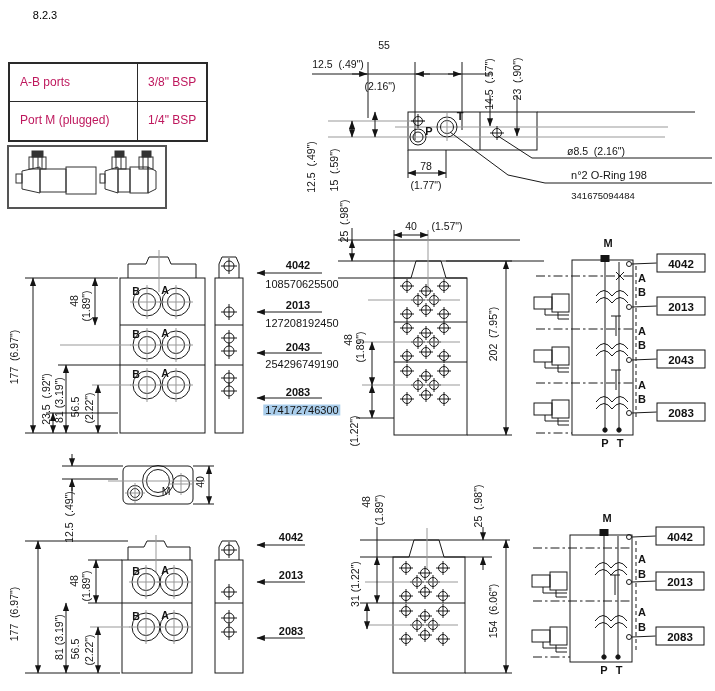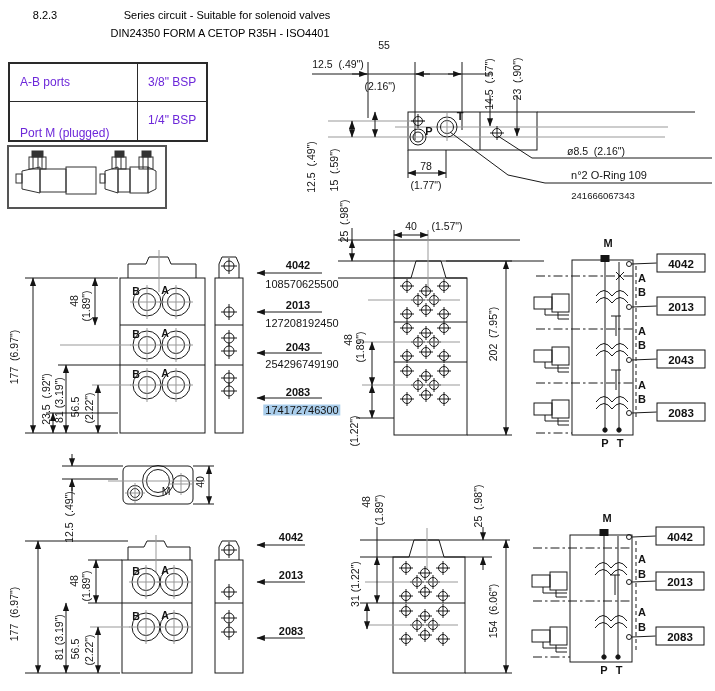--- a/index.html
+++ b/index.html
@@ -10,21 +10,21 @@
   .b{font-weight:bold;}
   .f11{font-size:11px;}
   .f13{font-size:11px;font-weight:500;color:#000;margin-left:20px;}
   .sm{font-size:9.5px;}
   .hl{background:var(--hl,#a9cdeb);padding:0 2px;}
   .cbox{position:absolute;width:47px;height:17px;border:1.4px solid #141414;background:#fff;display:flex;align-items:center;justify-content:center;
         font:bold 11.5px "Liberation Sans",sans-serif;color:#111;transform:translate(-50%,-50%);}
   .tbl{position:absolute;left:8px;top:62px;width:196px;height:76px;border:2px solid #2a2a2a;}
   .tbl .hdiv{position:absolute;left:0;top:37px;width:100%;height:0;border-top:1.5px solid #2a2a2a;}
   .tbl .vdiv{position:absolute;left:127px;top:0;width:0;height:100%;border-left:1.5px solid #2a2a2a;}
-  .tc{position:absolute;font:12px "Liberation Sans",sans-serif;color:#6d28d9;white-space:pre;}
+  .tc{position:absolute;font:12px "Liberation Sans",sans-serif;color:#be185d;white-space:pre;}
   .vbox{position:absolute;left:7px;top:145px;width:156px;height:60px;border:2px solid #555;}
 </style>
 </head>
 <body>
 
 <div id="canvas">
 
   <svg width="715" height="691" viewBox="0 0 715 691">
     <defs>
       <marker id="arr" viewBox="0 0 10 8" markerWidth="9" markerHeight="7" refX="9.5" refY="4" orient="auto-start-reverse">
@@ -346,48 +346,46 @@
           <line x1="632" y1="537" x2="656" y2="536"></line>
         <circle cx="629" cy="582" r="2.5"></circle>
           <line x1="632" y1="582" x2="656" y2="581"></line>
         <circle cx="629" cy="637" r="2.5"></circle>
           <line x1="632" y1="637" x2="656" y2="636"></line>
       </g>
     </g>
   </svg>
 
   <span class="lbl f13" style="left:25px;top:15px">8.2.3</span>
-  <span class="lbl f13" style="left:207px;top:15px">Series circuit - Suitable for solenoid valves</span>
-  <span class="lbl f13" style="left:200px;top:33px">DIN24350 FORM A CETOP R35H - ISO4401</span>
 
   <div class="tbl">
     <div class="hdiv"></div>
     <div class="vdiv"></div>
     <span class="tc" style="left:10px;top:11px">A-B ports</span>
     <span class="tc b" style="left:138px;top:11px">3/8" BSP</span>
-    <span class="tc" style="left:10px;top:62px">Port M (plugged)</span>
+    <span class="tc" style="left:10px;top:49px">Port M (plugged)</span>
     <span class="tc b" style="left:138px;top:49px">1/4" BSP</span>
   </div>
 
   <div class="vbox"></div>
 
   <span class="lbl" style="left:338px;top:64px">12.5  (.49")</span>
   <span class="lbl" style="left:384px;top:45px">55</span>
   <span class="lbl" style="left:380px;top:86px">(2.16")</span>
   <span class="lbl rot" style="left:489px;top:84px">14.5  (.57")</span>
   <span class="lbl rot" style="left:517px;top:79px">23  (.90")</span>
   <span class="lbl b f11" style="left:429px;top:131px">P</span>
   <span class="lbl b f11" style="left:460px;top:116px">T</span>
   <span class="lbl rot" style="left:311px;top:167px">12.5  (.49")</span>
   <span class="lbl rot" style="left:334px;top:170px">15  (.59")</span>
   <span class="lbl" style="left:426px;top:166px">78</span>
   <span class="lbl" style="left:426px;top:185px">(1.77")</span>
   <span class="lbl" style="left:596px;top:151px">ø8.5  (2.16")</span>
-  <span class="lbl f11" style="left:609px;top:175px">n°2 O-Ring 109</span>
-  <span class="lbl sm" style="left:603px;top:196px">241666067343</span>
+  <span class="lbl f11" style="left:609px;top:175px">n°2 O-Ring 198</span>
+  <span class="lbl sm" style="left:603px;top:196px">341675094484</span>
 
   <span class="lbl rot" style="left:14px;top:357px">177  (6.97")</span>
   <span class="lbl rot" style="left:74px;top:301px">48</span>
   <span class="lbl rot" style="left:86px;top:306px">(1.89")</span>
   <span class="lbl rot" style="left:46px;top:399px">23.5  (.92")</span>
   <span class="lbl rot" style="left:59px;top:400px">81 (3.19")</span>
   <span class="lbl rot" style="left:75px;top:407px">56.5</span>
   <span class="lbl rot" style="left:89px;top:408px">(2.22")</span>
   <span class="lbl b" style="left:136px;top:291px">B</span>
   <span class="lbl b" style="left:165px;top:290px">A</span>

